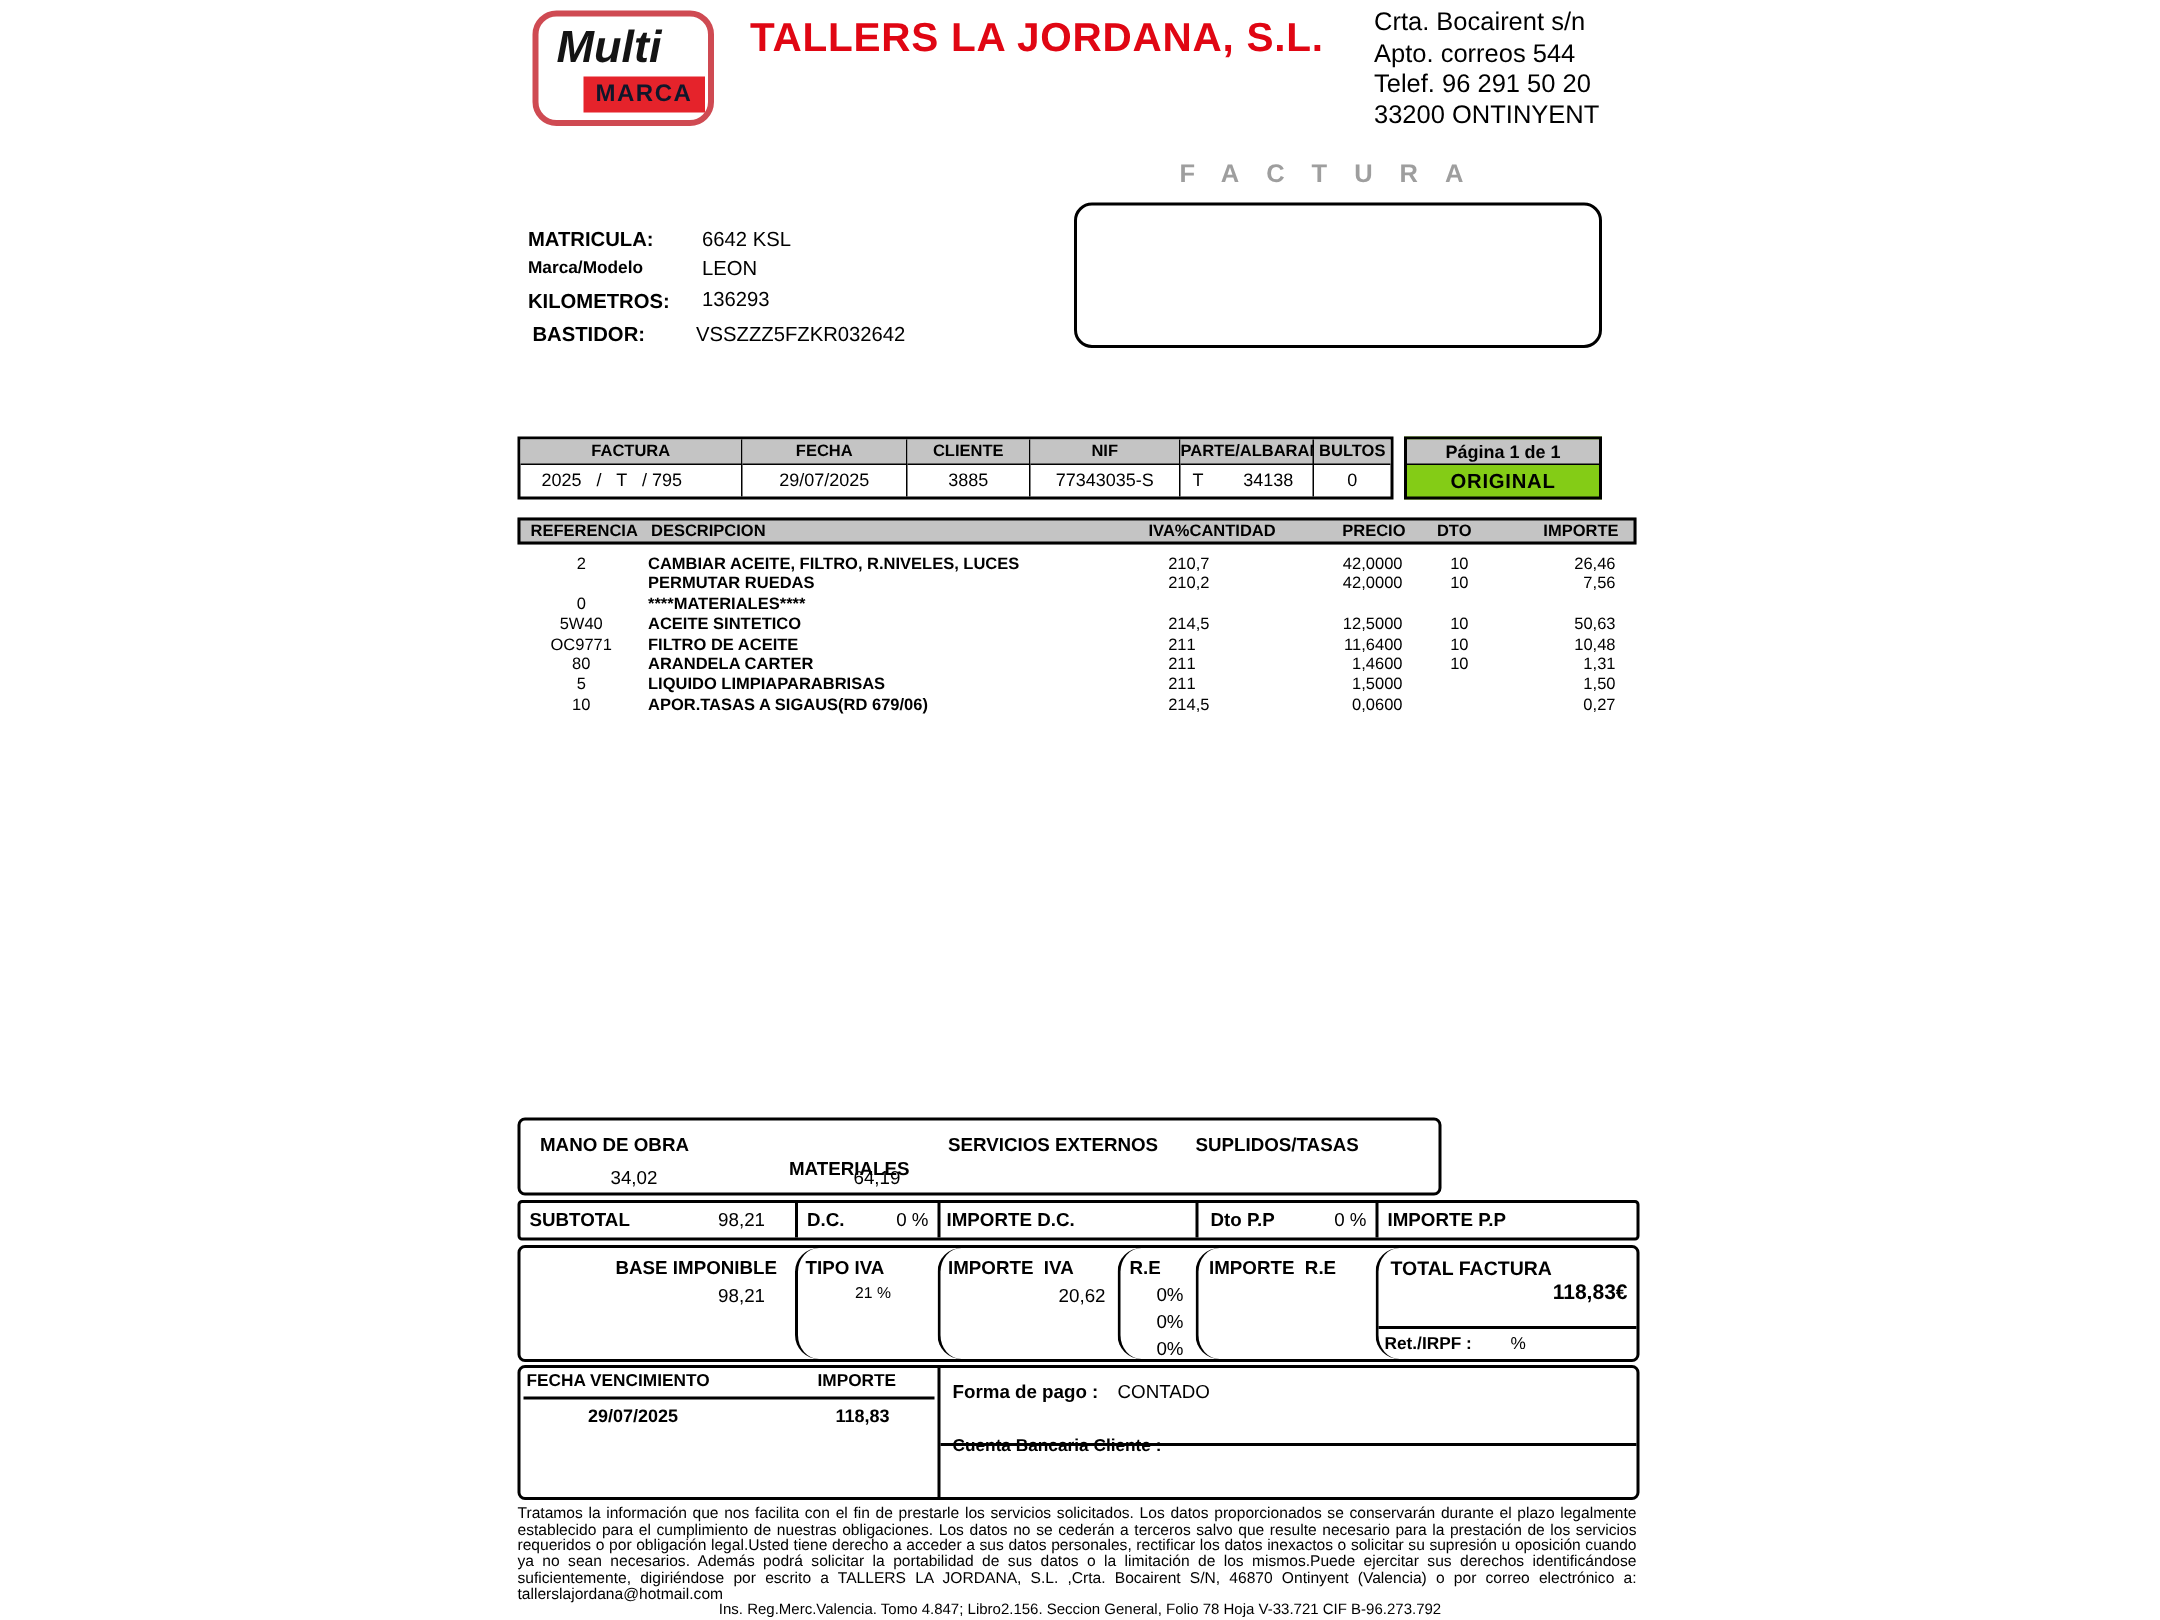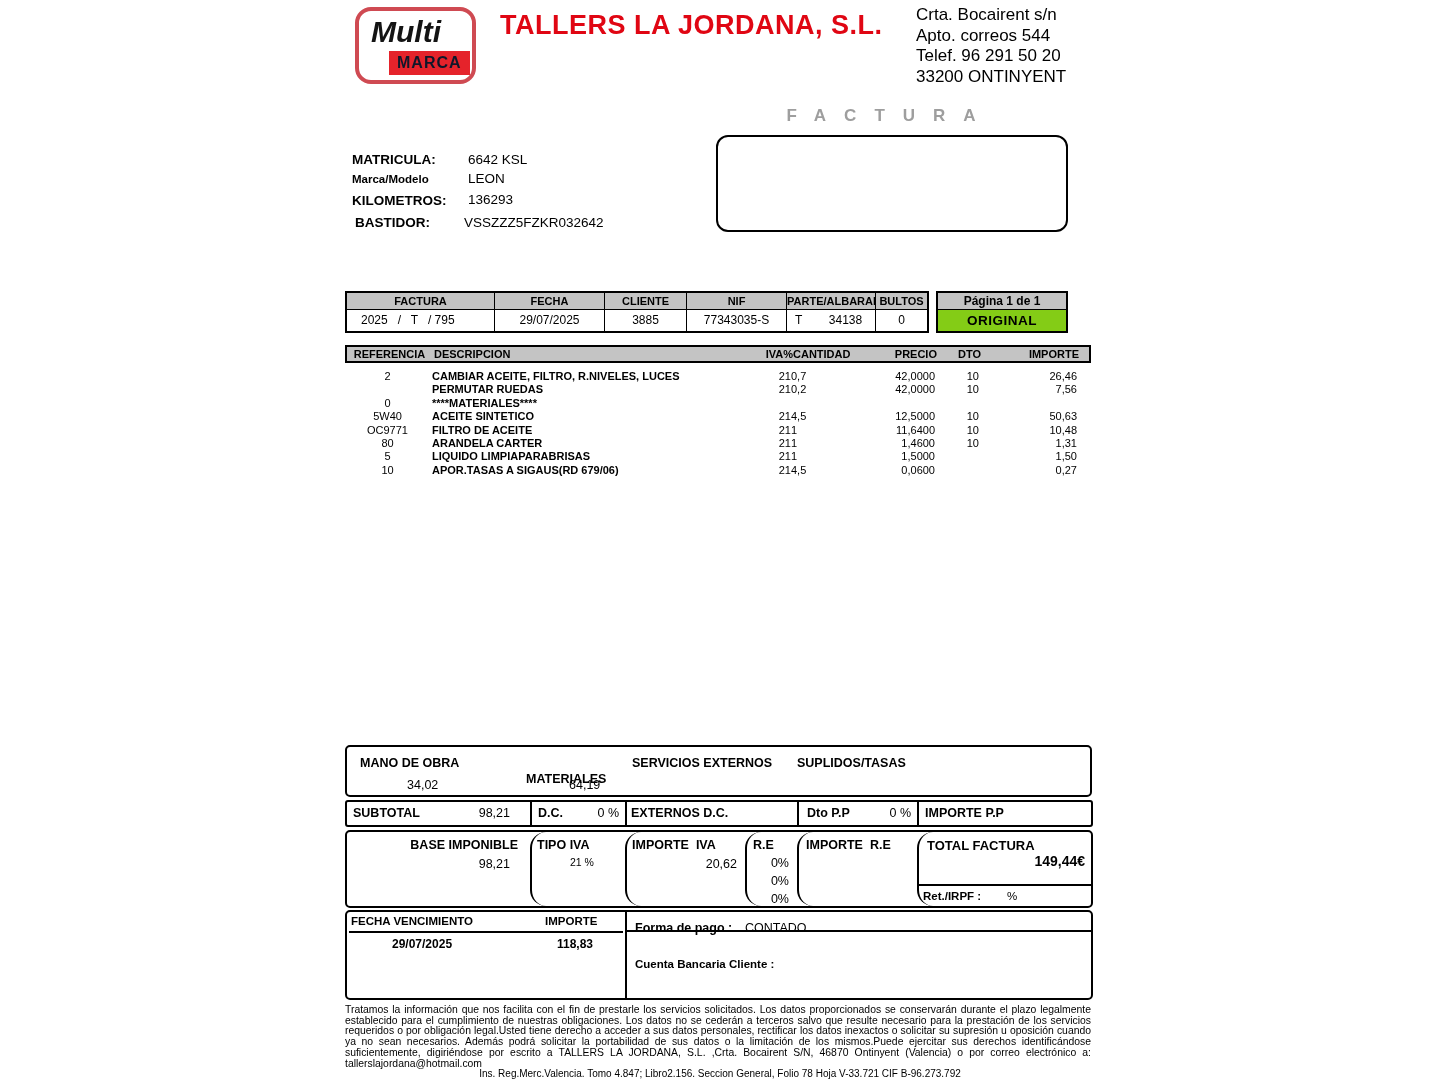--- a/index.html
+++ b/index.html
@@ -53,21 +53,21 @@
   .item-row { display:flex; height:13.4px; line-height:13.4px; }
   .i0{width:85px; text-align:center;}
   .i1{width:313px; padding-left:2px; text-align:left;}
   .i2{width:48px; text-align:right;}
   .i3{width:76px; text-align:left;}
   .i4{width:68px; text-align:right;}
   .i5{width:44px; text-align:right;}
   .i6{width:104px; text-align:right; padding-right:6px;}
 
   
-  .sum1 { position:absolute; left:345px; top:745px; width:747px; height:52px; border:2px solid #000; border-radius:5px; font-size:12.5px; }
+  .sum1 { position:absolute; left:345px; top:745px; width:616px; height:52px; border:2px solid #000; border-radius:5px; font-size:12.5px; }
   .sum1 .lbl { position:absolute; font-weight:bold; }
   .s1-mano{left:13px; top:9px;} .s1-mat{left:179px; top:9px;margin-top:16px;} .s1-serv{left:285px; top:9px;} .s1-supl{left:450px; top:9px;}
   .s1-mano-v{position:absolute; left:60px; top:31px;} .s1-mat-v{position:absolute; left:222px; top:31px;}
 
   
   .sum2 { position:absolute; left:345px; top:800px; width:748px; height:27px; border:2px solid #000; border-radius:3px; display:flex; font-size:12.5px; line-height:23px; }
   .sum2 > div { border-left:2px solid #000; display:flex; justify-content:space-between; }
   .sum2 > div:first-child { border-left:none; }
   .s2-0{width:183px; padding:0 20px 0 6px;}
   .s2-1{width:95px; padding:0 6px;}
@@ -99,21 +99,21 @@
 
   
   .paybox { position:absolute; left:345px; top:910px; width:748px; height:90px; border:2px solid #000; border-radius:5px; }
   .pay-left { position:absolute; left:0; top:0; width:280px; height:100%; border-right:2px solid #000; }
   .pl-h1 { position:absolute; left:4px; top:3px; font-weight:bold; font-size:11.5px; }
   .pl-h2 { position:absolute; left:198px; top:3px; font-weight:bold; font-size:11.5px; }
   .pl-line { position:absolute; left:2px; top:19px; width:274px; border-top:2px solid #000; }
   .pl-v1 { position:absolute; left:45px; top:25px; font-weight:bold; font-size:12px; }
   .pl-v2 { position:absolute; left:210px; top:25px; font-weight:bold; font-size:12px; }
   .pay-right { position:absolute; left:280px; top:0; right:0; height:100%; }
-  .pr-row1 { height:20px; border-bottom:2px solid #000; position:relative; }
+  .pr-row1 { height:52px; border-bottom:2px solid #000; position:relative; }
   .pr-fp-label { position:absolute; left:8px; top:9px; font-weight:bold; font-size:12.5px; }
   .pr-fp-value { position:absolute; left:118px; top:9px; font-size:12.5px; }
   .pr-cb-label { position:absolute; left:8px; top:46px; font-weight:bold; font-size:11.5px; }
 
   
   .legal { position:absolute; left:345px; top:1005px; width:746px; font-size:10.4px; line-height:10.7px; text-align:justify; }
   .registry { position:absolute; left:0; top:1068px; width:100%; text-align:center; font-size:10px; }
 </style>
 </head>
 <body>
@@ -265,21 +265,21 @@
   <div class="sum2">
     <div class="s2-0">
       <span class="bold">SUBTOTAL</span>
       <span>98,21</span>
     </div>
     <div class="s2-1">
       <span class="bold">D.C.</span>
       <span>0 %</span>
     </div>
     <div class="s2-2">
-      <span class="bold">EXTERNOS D.C.</span>
+      <span class="bold">IMPORTE D.C.</span>
     </div>
     <div class="s2-3">
       <span class="bold">Dto P.P</span>
       <span>0 %</span>
     </div>
     <div class="s2-4">
       <span class="bold">IMPORTE P.P</span>
     </div>
   </div>
 
@@ -300,21 +300,21 @@
       <div class="s3-re-l">R.E</div>
       <div class="s3-re-0">0%</div>
       <div class="s3-re-1">0%</div>
       <div class="s3-re-2">0%</div>
     </div>
     <div class="s3-ire">
       <div class="s3-ire-l">IMPORTE  R.E</div>
     </div>
     <div class="s3-total">
       <div class="s3-total-l">TOTAL FACTURA</div>
-      <div class="s3-total-v">149,44€</div>
+      <div class="s3-total-v">118,83€</div>
       <div class="s3-ret">
         <span class="s3-ret-l">Ret./IRPF :</span>
         <span class="s3-ret-v">%</span>
       </div>
     </div>
   </div>
 
   <div class="paybox">
     <div class="pay-left">
       <div class="pl-h1">FECHA VENCIMIENTO</div>

